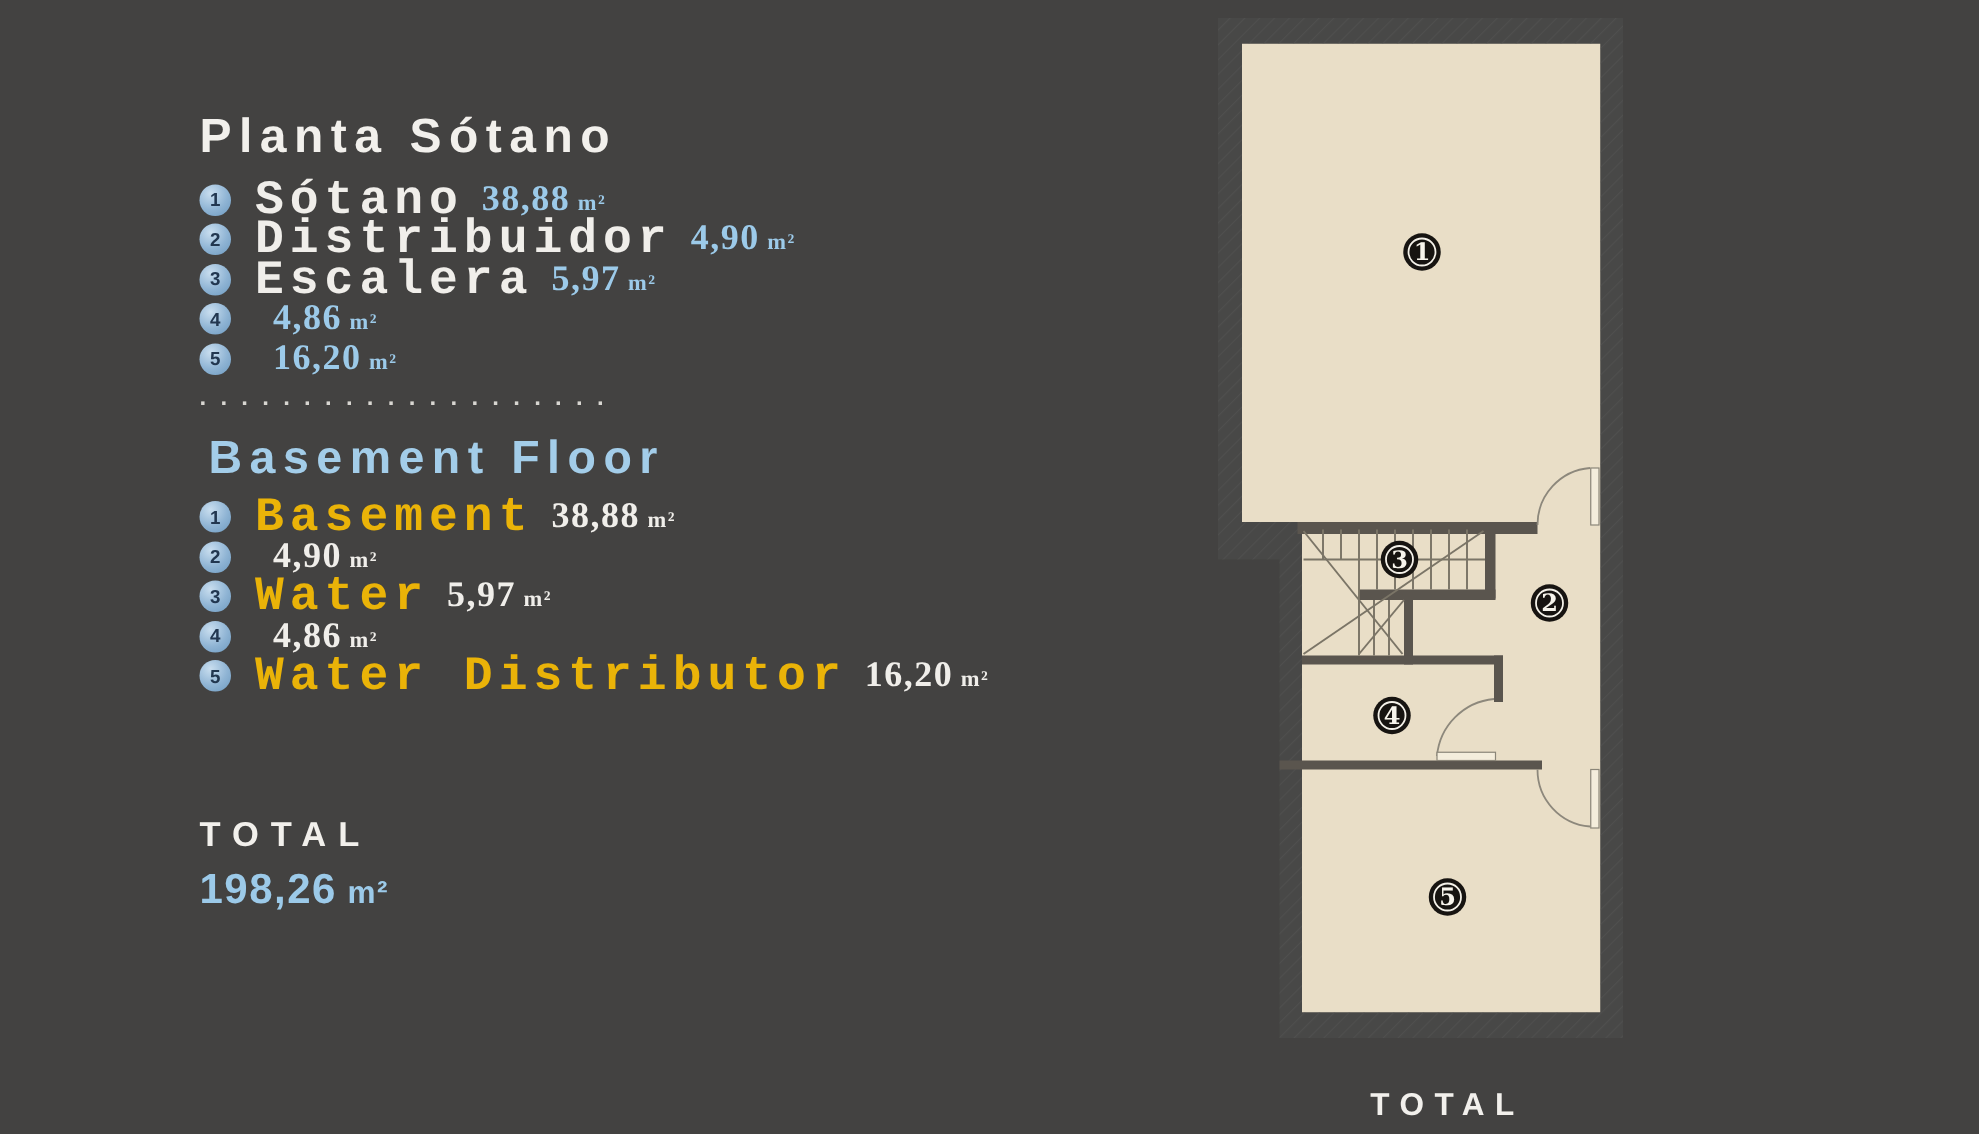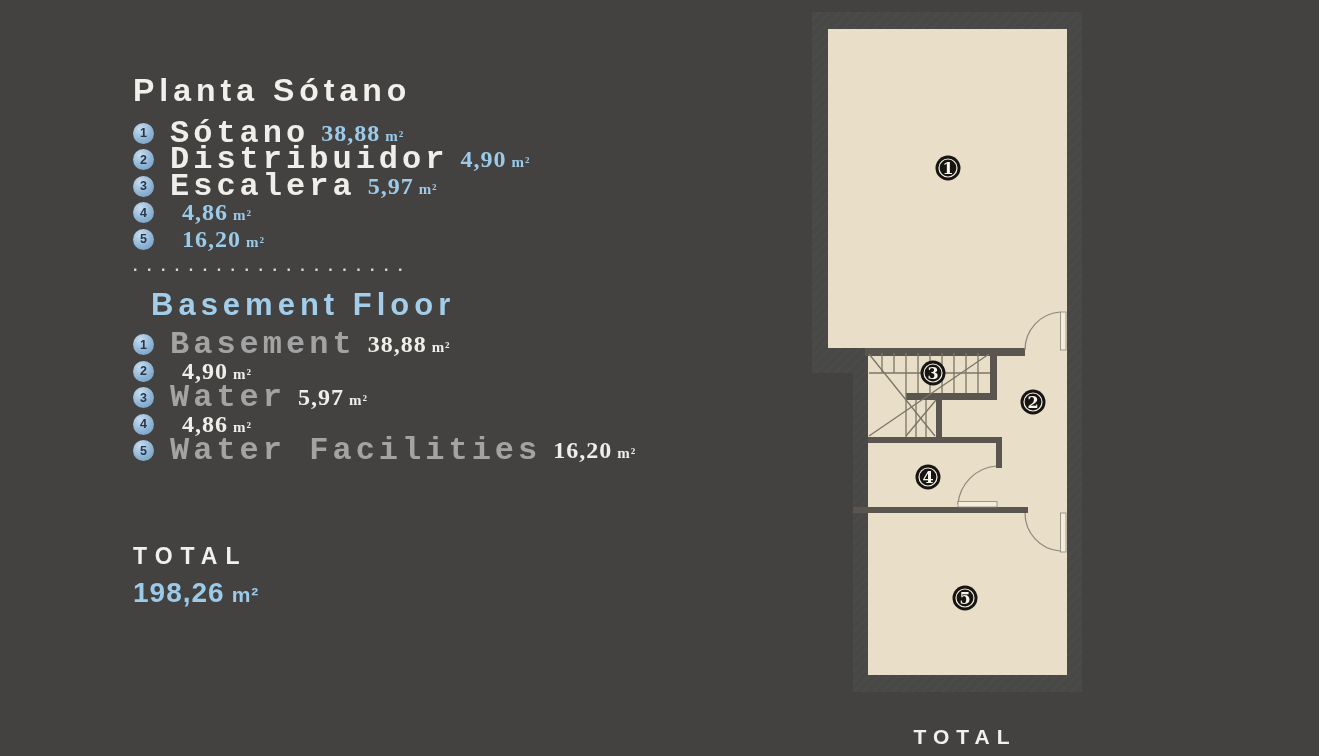--- a/index.html
+++ b/index.html
@@ -8,36 +8,36 @@
     background:#434241;
     font-family:"Liberation Sans",sans-serif;
     -webkit-font-smoothing:antialiased;
   }
   .canvas{position:absolute;inset:0;}
 
   
   .legend{position:absolute;left:133px;top:72px;width:660px;}
   .title{font-weight:bold;margin:0;white-space:nowrap;}
   .title-es{font-size:32px;letter-spacing:5px;color:#f2f0ec;margin-bottom:11px;}
-  .title-en{font-size:31px;letter-spacing:5px;color:#a3cde9;margin:13px 18px 9px;}
+  .title-en{font-size:31px;letter-spacing:5px;color:#a3cde9;margin:13px 6px 9px;}
   ul.rows{list-style:none;margin:0;padding:0;}
   .row{display:flex;align-items:center;height:26.5px;white-space:nowrap;}
   .badge{
     width:21px;height:21px;border-radius:50%;flex:0 0 21px;
     background:radial-gradient(circle at 35% 28%, #c9deef 0%, #8fb4d4 55%, #6d9ac0 100%);
     color:#223750;font-size:12.5px;font-weight:bold;
     display:flex;align-items:center;justify-content:center;
     margin-right:16px;
   }
   .nm{font-size:32px;font-weight:bold;letter-spacing:4px;font-family:Liberation Mono, monospace;}
   .vl{font-size:24px;font-weight:bold;letter-spacing:1px;margin-left:12px;font-family:Liberation Serif, serif;}
   .unit{font-size:15px;margin-left:5px;}
   .white{color:#f0eeea;}
   .blue{color:#9ccae9;}
-  .blue2{color:#a3a3a3;}
+  .blue2{color:#eab308;}
   .dots{
     margin-top:5px;font-size:16px;font-weight:bold;
     letter-spacing:9.5px;color:#d8d6d1;line-height:16px;white-space:nowrap;
   }
   .total-block{margin-top:79px;}
   .total-label{font-size:23px;font-weight:bold;letter-spacing:8px;color:#f2f0ec;}
   .total-value{font-size:28px;font-weight:bold;letter-spacing:1px;color:#9ccae9;margin-top:7px;}
   .unit2{font-size:21px;margin-left:7px;}
 
   
@@ -108,21 +108,21 @@
         <span class="badge">3</span>
         <span class="nm blue2">Water</span>
         <span class="vl white"><span>5,97</span><span class="unit">m²</span></span>
       </li>
       <li class="row">
         <span class="badge">4</span>
         <span class="vl white"><span>4,86</span><span class="unit">m²</span></span>
       </li>
       <li class="row">
         <span class="badge">5</span>
-        <span class="nm blue2">Water Facilities</span>
+        <span class="nm blue2">Water Distributor</span>
         <span class="vl white"><span>16,20</span><span class="unit">m²</span></span>
       </li>
     </ul>
 
     <div class="total-block">
       <div class="total-label">TOTAL</div>
       <div class="total-value"><span>198,26</span><span class="unit2">m²</span></div>
     </div>
 
   </section>

